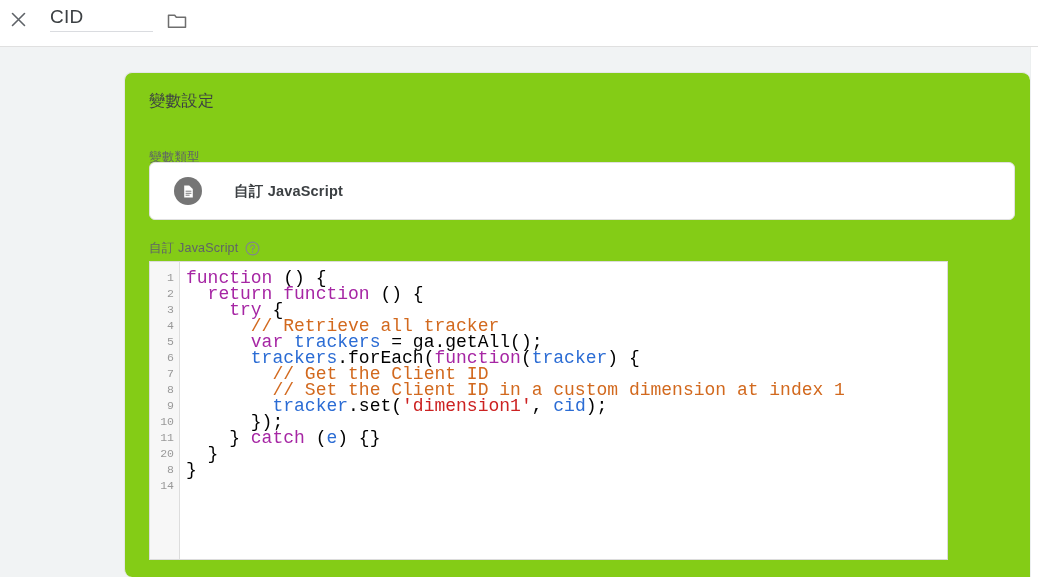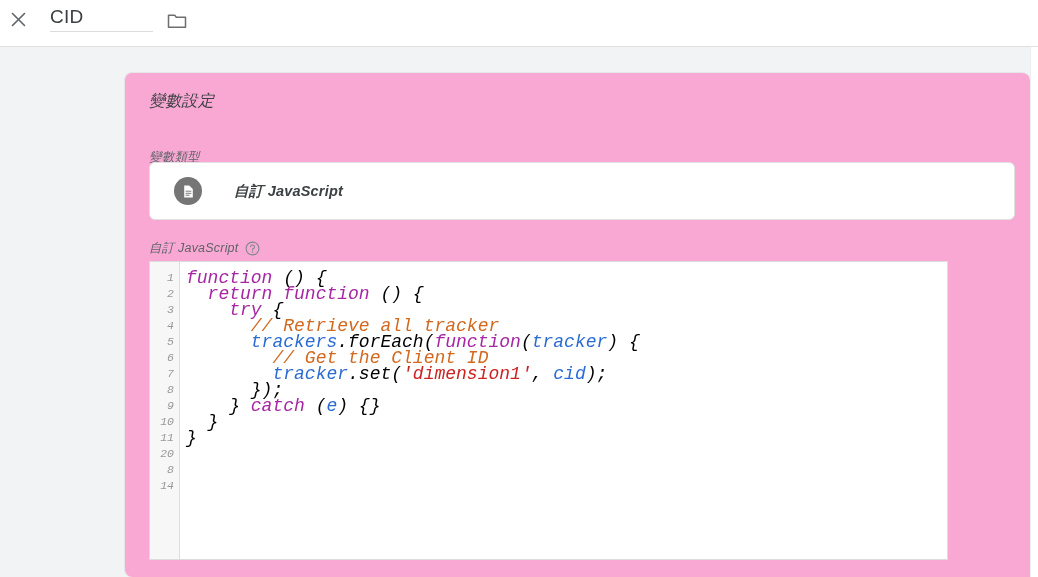--- a/index.html
+++ b/index.html
@@ -75,28 +75,27 @@
     background: #ffffff;
     border-left: 1px solid #eceff0;
     box-sizing: border-box;
   }
 
   .card {
     position: absolute;
     left: 124px; top: 72px;
     width: 906px;
     height: 505px;
-    background: #f9a8d4;
+    background: #84cc16;
     border: 1px solid #e4e6e8;
     border-right: none;
     border-bottom: none;
     border-radius: 8px 8px 0 8px;
     box-sizing: border-box;
     overflow: hidden;
-    font-style: italic;
   }
 
   .card-title {
     position: absolute;
     left: 24px; top: 18px;
     font-size: 16px;
     color: #3c4043;
     letter-spacing: .3px;
   }
 
@@ -276,22 +275,24 @@
         <div class="ln">11</div>
         <div class="ln">20</div>
         <div class="ln">8</div>
         <div class="ln">14</div>
       </div>
     <div class="code-area">
         <div class="cl"><span class="tok-kw">function</span><span class="tok-pln"> () {</span></div>
         <div class="cl"><span class="tok-pln">  </span><span class="tok-kw">return</span><span class="tok-pln"> </span><span class="tok-kw">function</span><span class="tok-pln"> () {</span></div>
         <div class="cl"><span class="tok-pln">    </span><span class="tok-kw">try</span><span class="tok-pln"> {</span></div>
         <div class="cl"><span class="tok-pln">      </span><span class="tok-com">// Retrieve all tracker</span></div>
+        <div class="cl"><span class="tok-pln">      </span><span class="tok-kw">var</span><span class="tok-pln"> </span><span class="tok-var">trackers</span><span class="tok-pln"> = ga.getAll();</span></div>
         <div class="cl"><span class="tok-pln">      </span><span class="tok-var">trackers</span><span class="tok-pln">.forEach(</span><span class="tok-kw">function</span><span class="tok-pln">(</span><span class="tok-var">tracker</span><span class="tok-pln">) {</span></div>
         <div class="cl"><span class="tok-pln">        </span><span class="tok-com">// Get the Client ID</span></div>
+        <div class="cl"><span class="tok-pln">        </span><span class="tok-com">// Set the Client ID in a custom dimension at index 1</span></div>
         <div class="cl"><span class="tok-pln">        </span><span class="tok-var">tracker</span><span class="tok-pln">.set(</span><span class="tok-str">'dimension1'</span><span class="tok-pln">, </span><span class="tok-var">cid</span><span class="tok-pln">);</span></div>
         <div class="cl"><span class="tok-pln">      });</span></div>
         <div class="cl"><span class="tok-pln">    } </span><span class="tok-kw">catch</span><span class="tok-pln"> (</span><span class="tok-var">e</span><span class="tok-pln">) {}</span></div>
         <div class="cl"><span class="tok-pln">  }</span></div>
         <div class="cl"><span class="tok-pln">}</span></div>
       </div>
   </div>
 
 </div>
 

